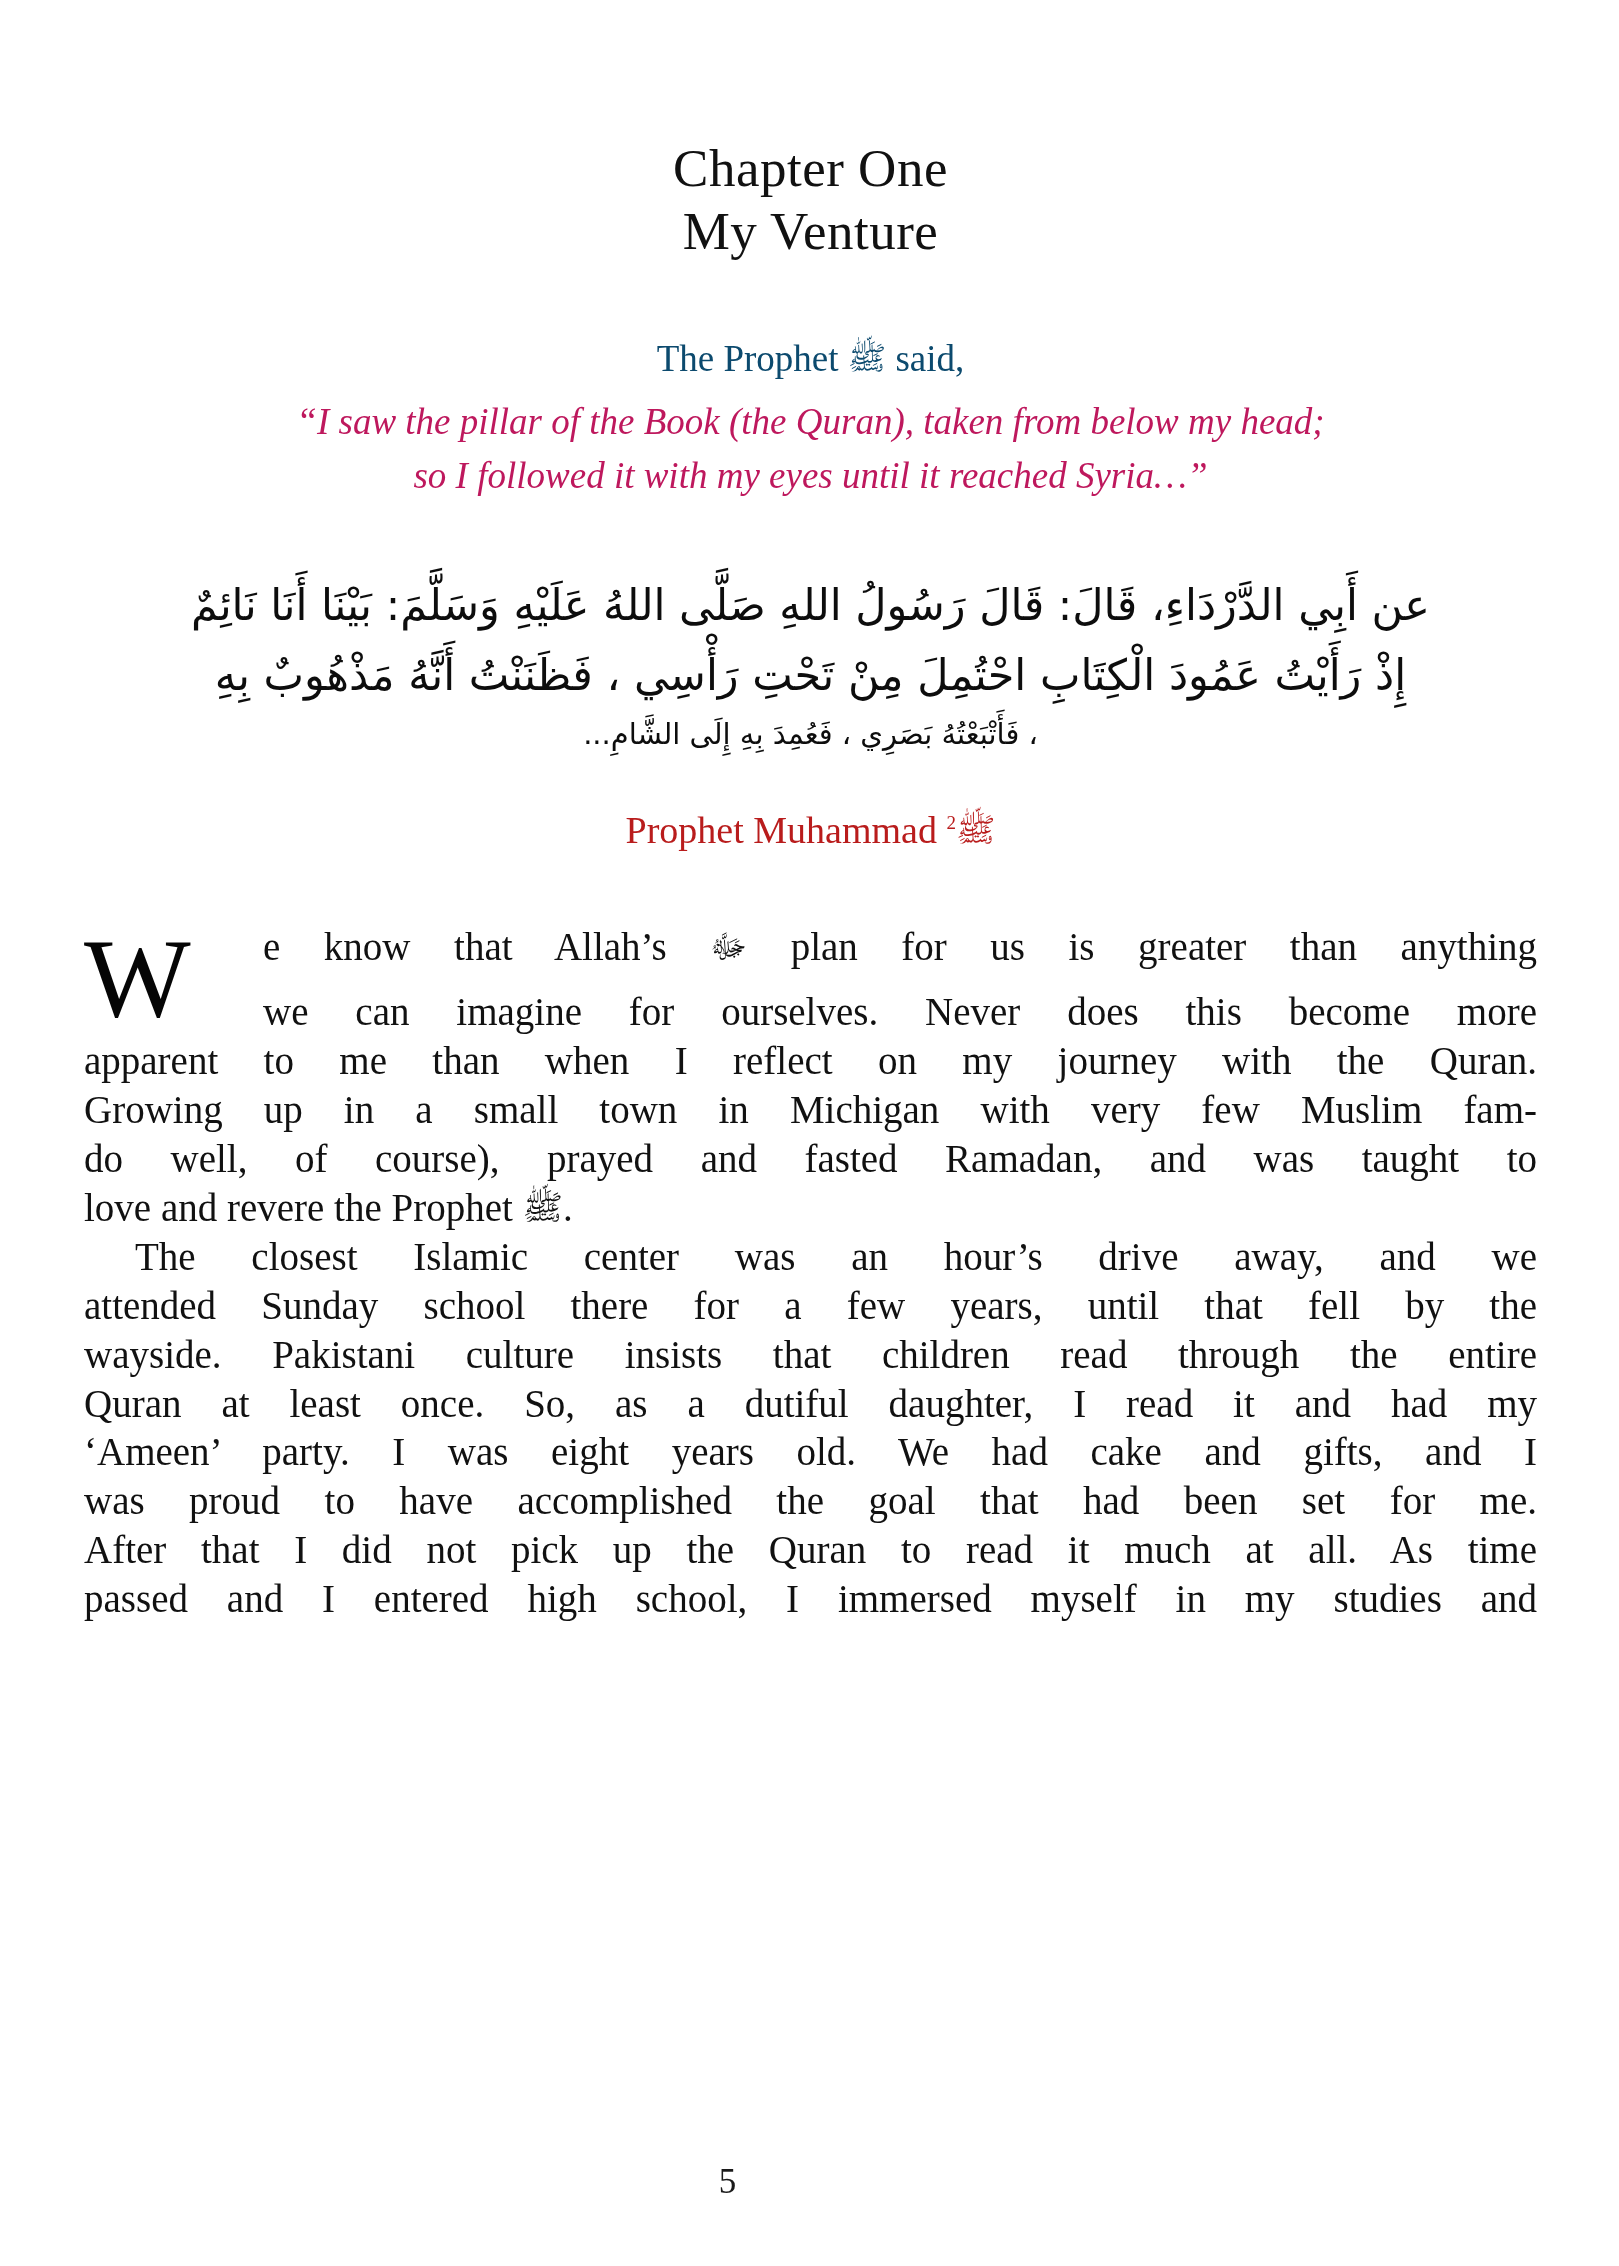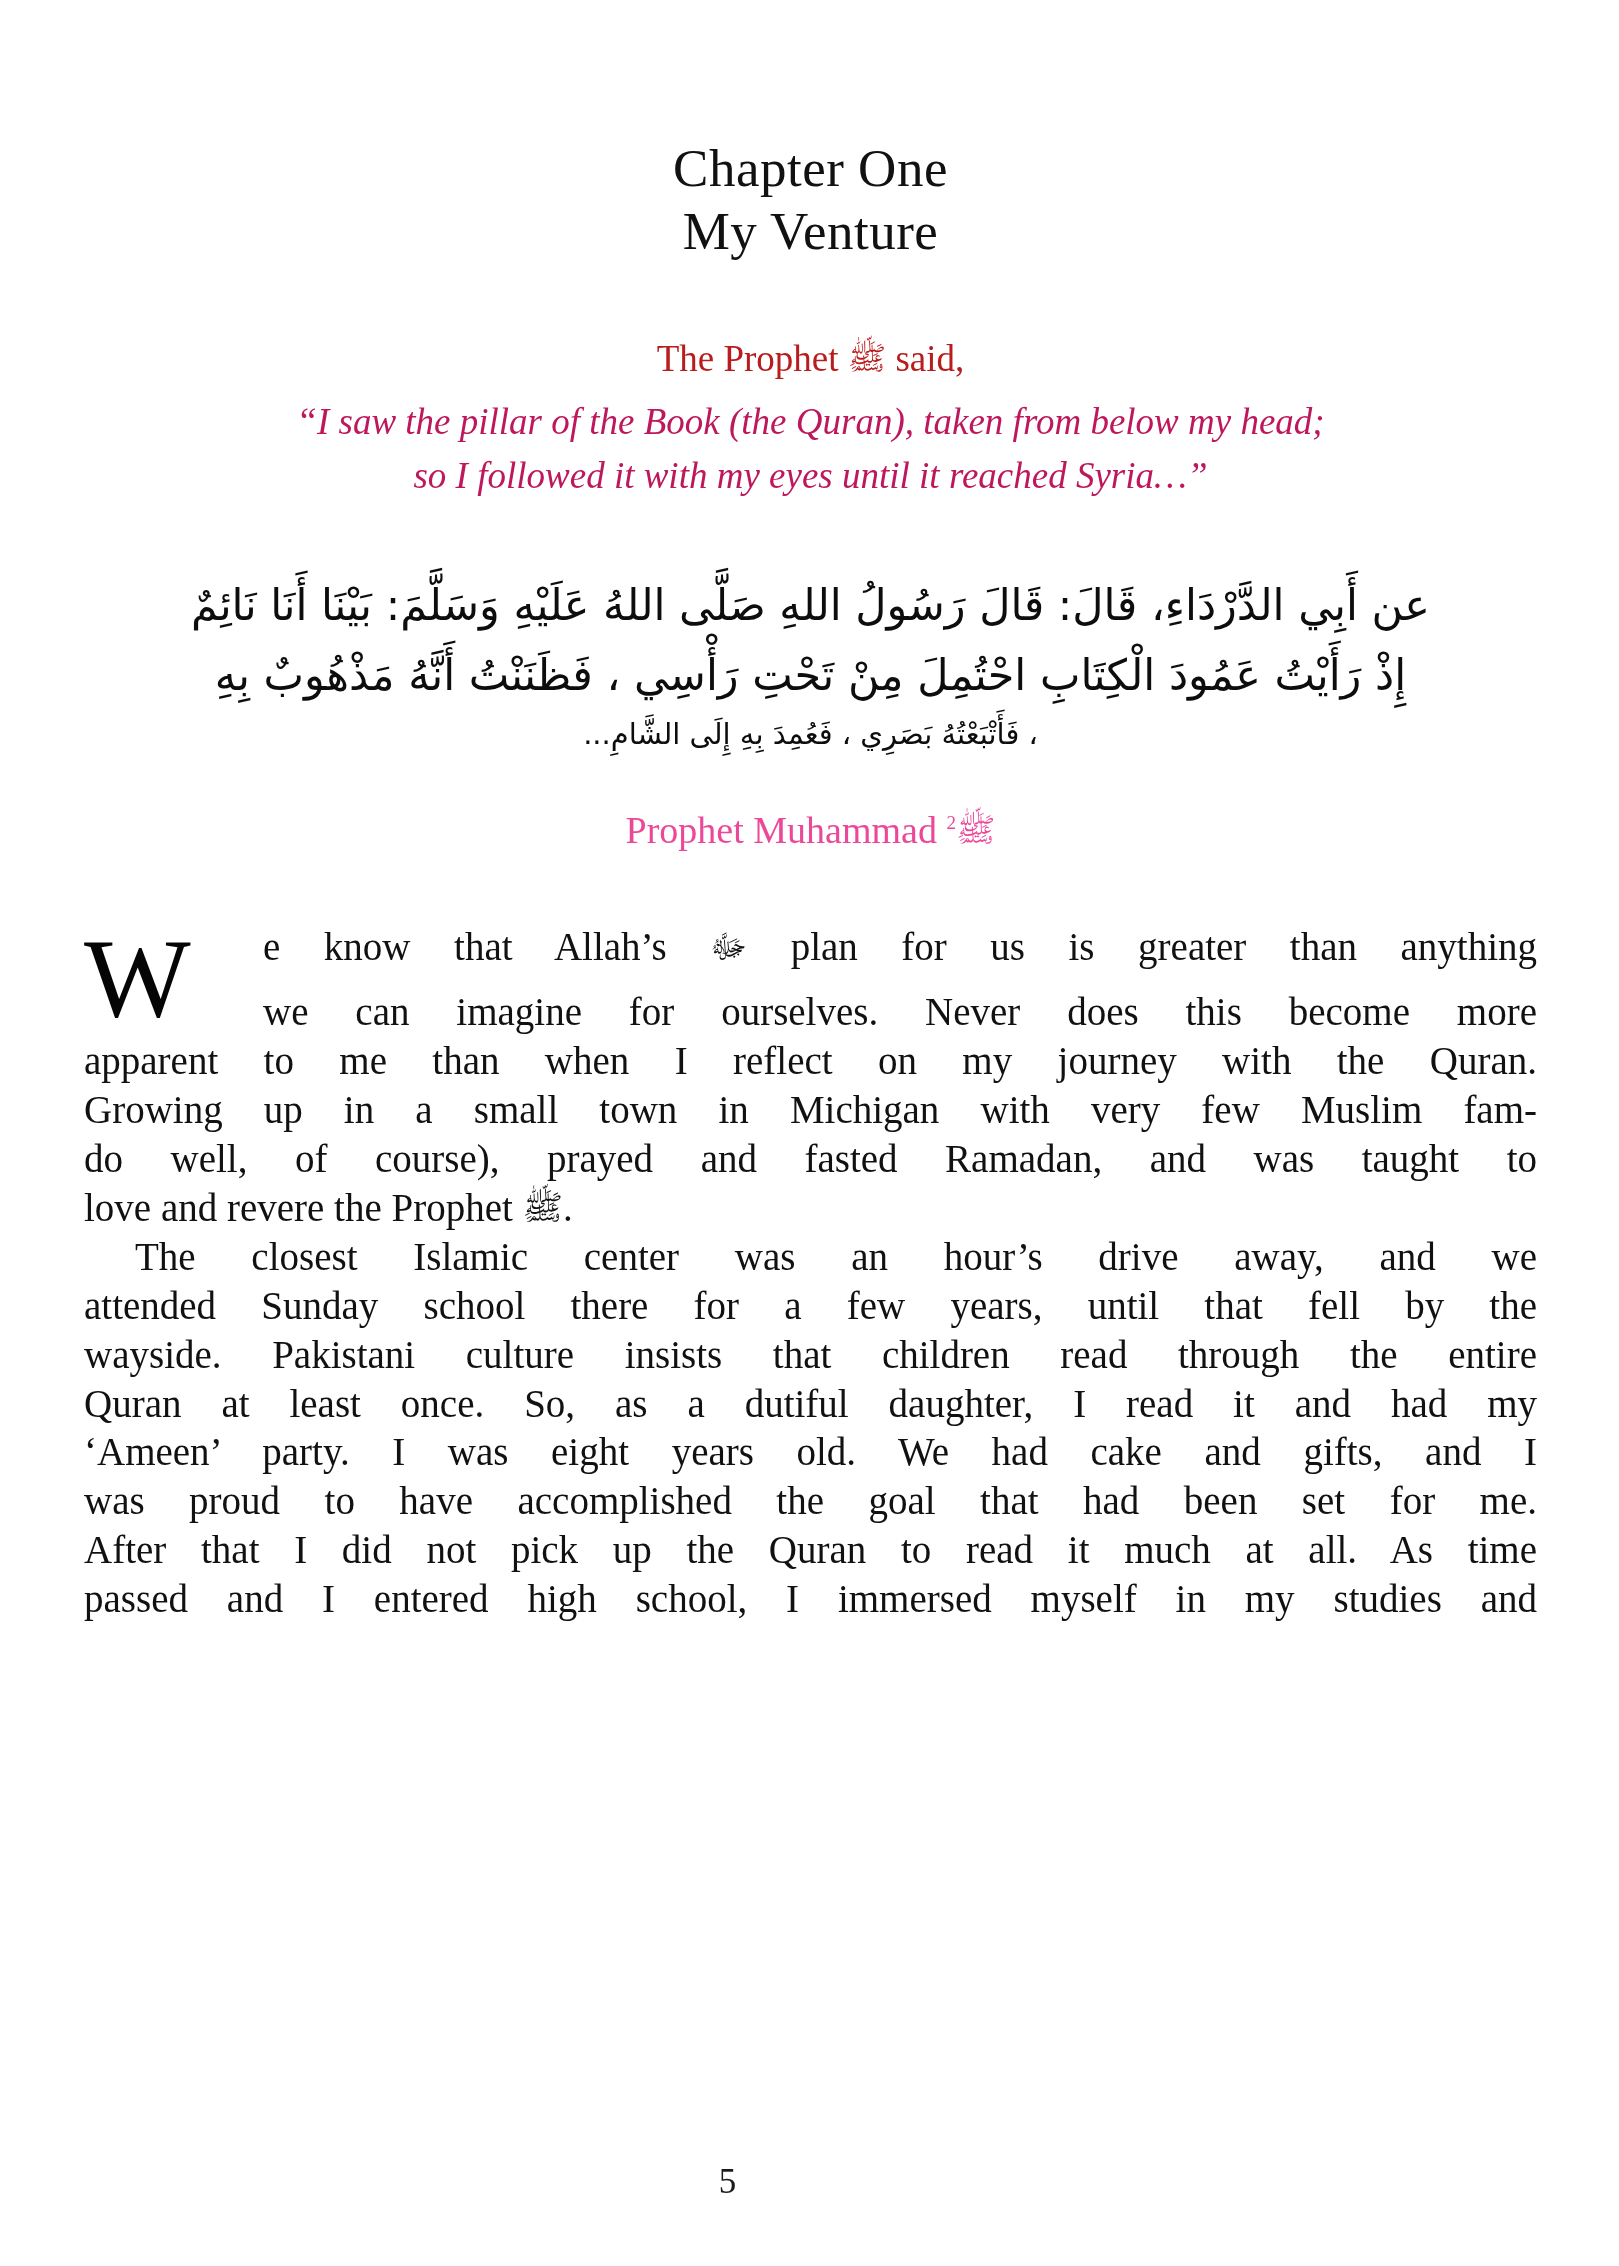--- a/index.html
+++ b/index.html
@@ -55,21 +55,21 @@
   }
 
   
   .epigraph {
     text-align: center;
     margin-top: 71px;
   }
   .epigraph-intro {
     font-size: 37px;
     line-height: 1.42;
-    color: #b91c1c;
+    color: #0c4a6e;
   }
   .salawat {
     font-size: 0.86em;
     font-family: "DejaVu Sans", sans-serif;
     letter-spacing: 0;
     position: relative;
     top: -1.8px;
   }
   .epigraph-quote {
     font-style: italic;
@@ -97,21 +97,21 @@
   .arabic-line.l1 { font-size: 43px; }
   .arabic-line.l2 { font-size: 43px; }
   .arabic-line.l3 { font-size: 29px; }
 
   
   .attribution {
     text-align: center;
     margin-top: 48px;
     font-size: 38px;
     line-height: 1.3;
-    color: #ec4899;
+    color: #b91c1c;
   }
   .attribution .fn {
     font-size: 0.5em;
     vertical-align: super;
     line-height: 0;
   }
 
   
   .body-text {
     margin-top: 68px;

